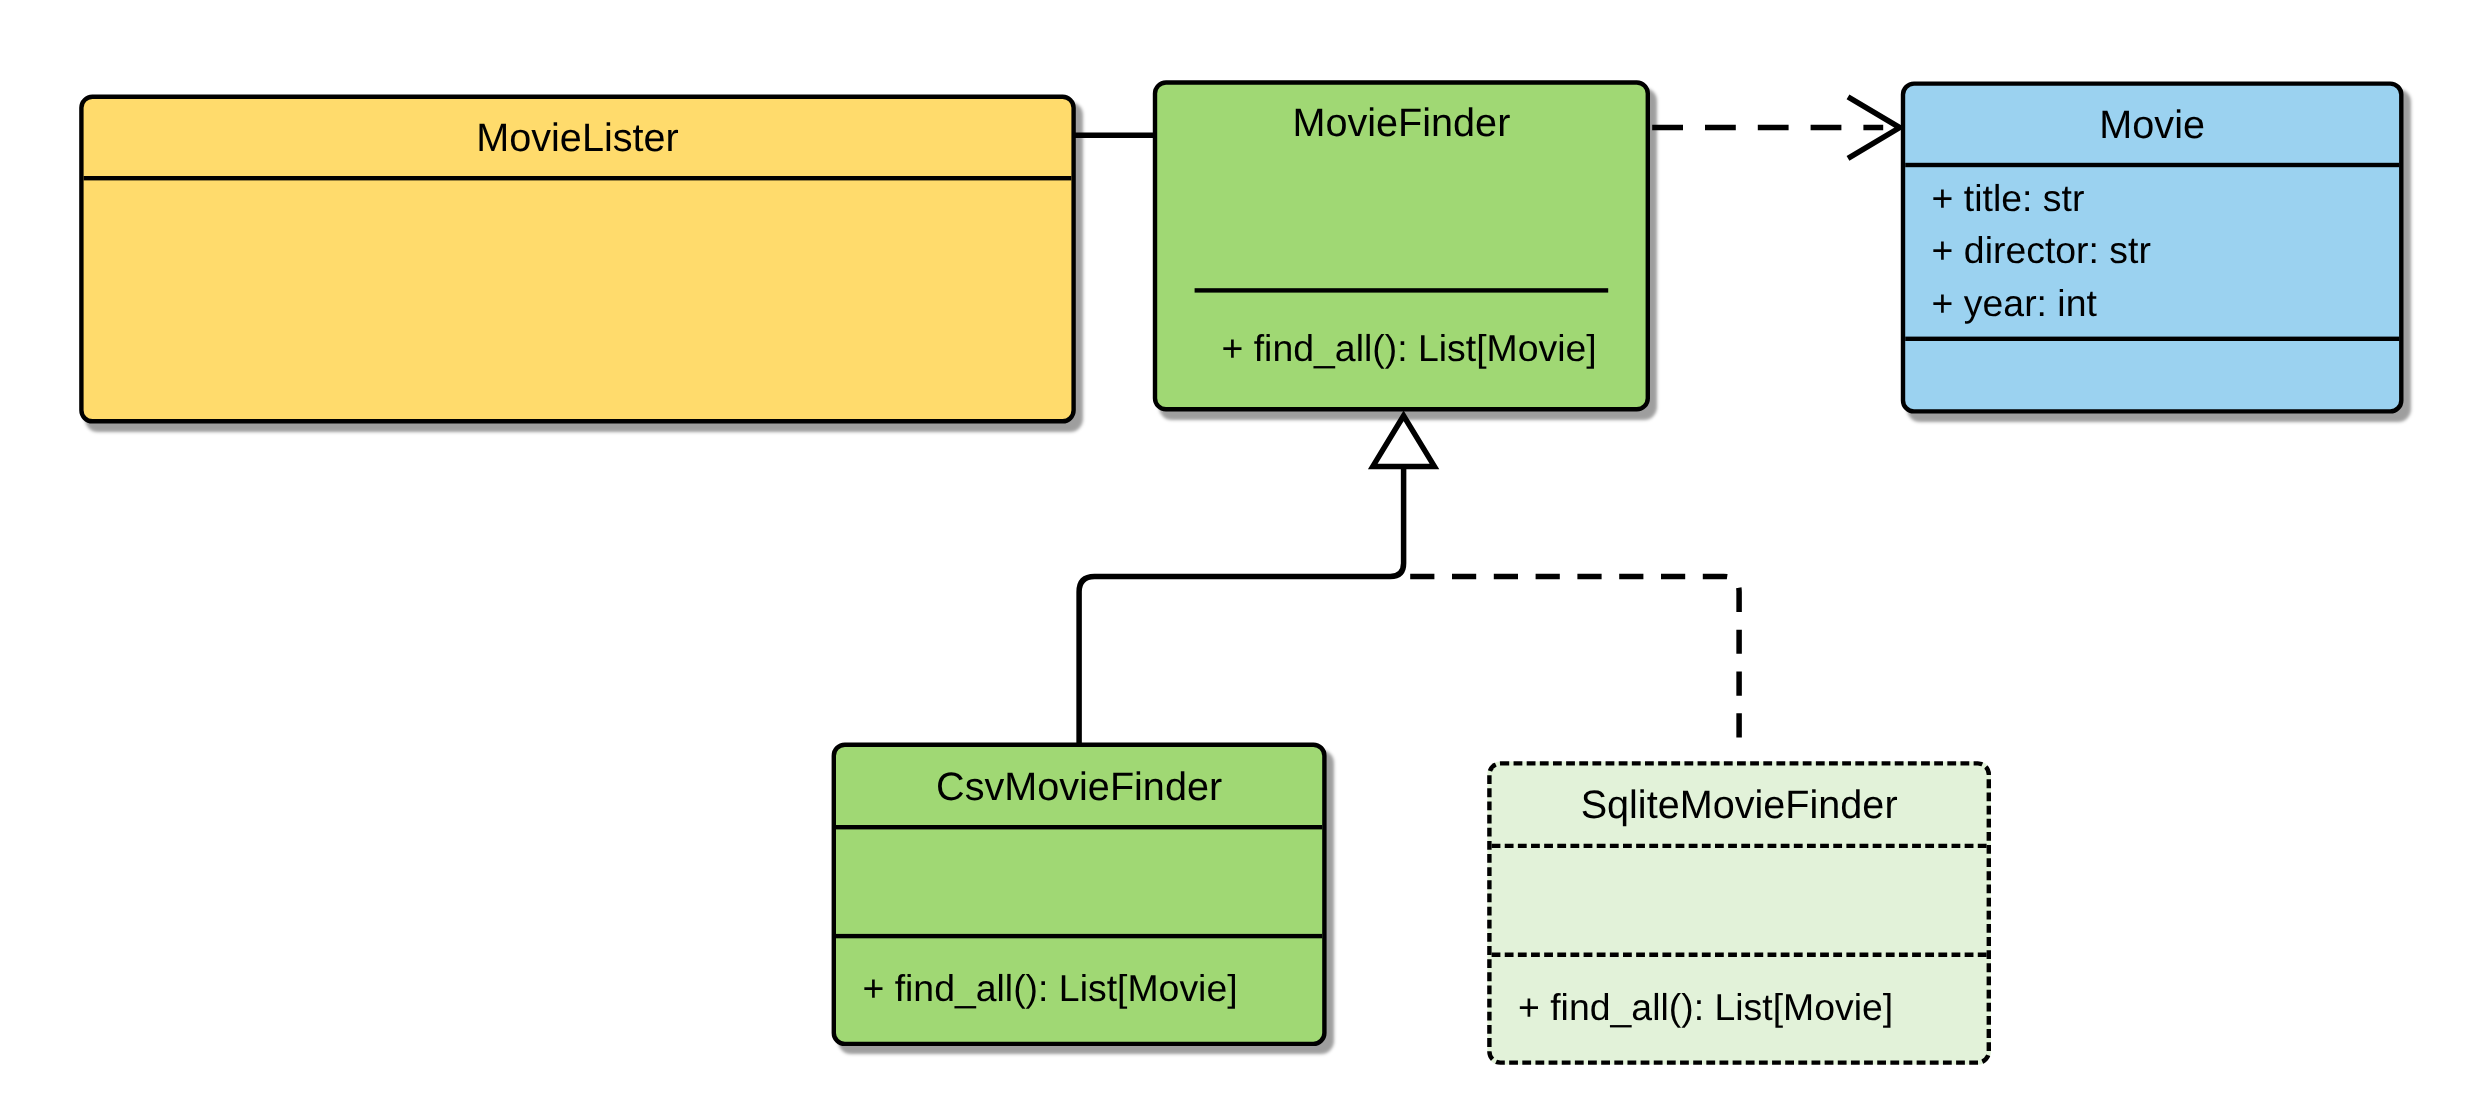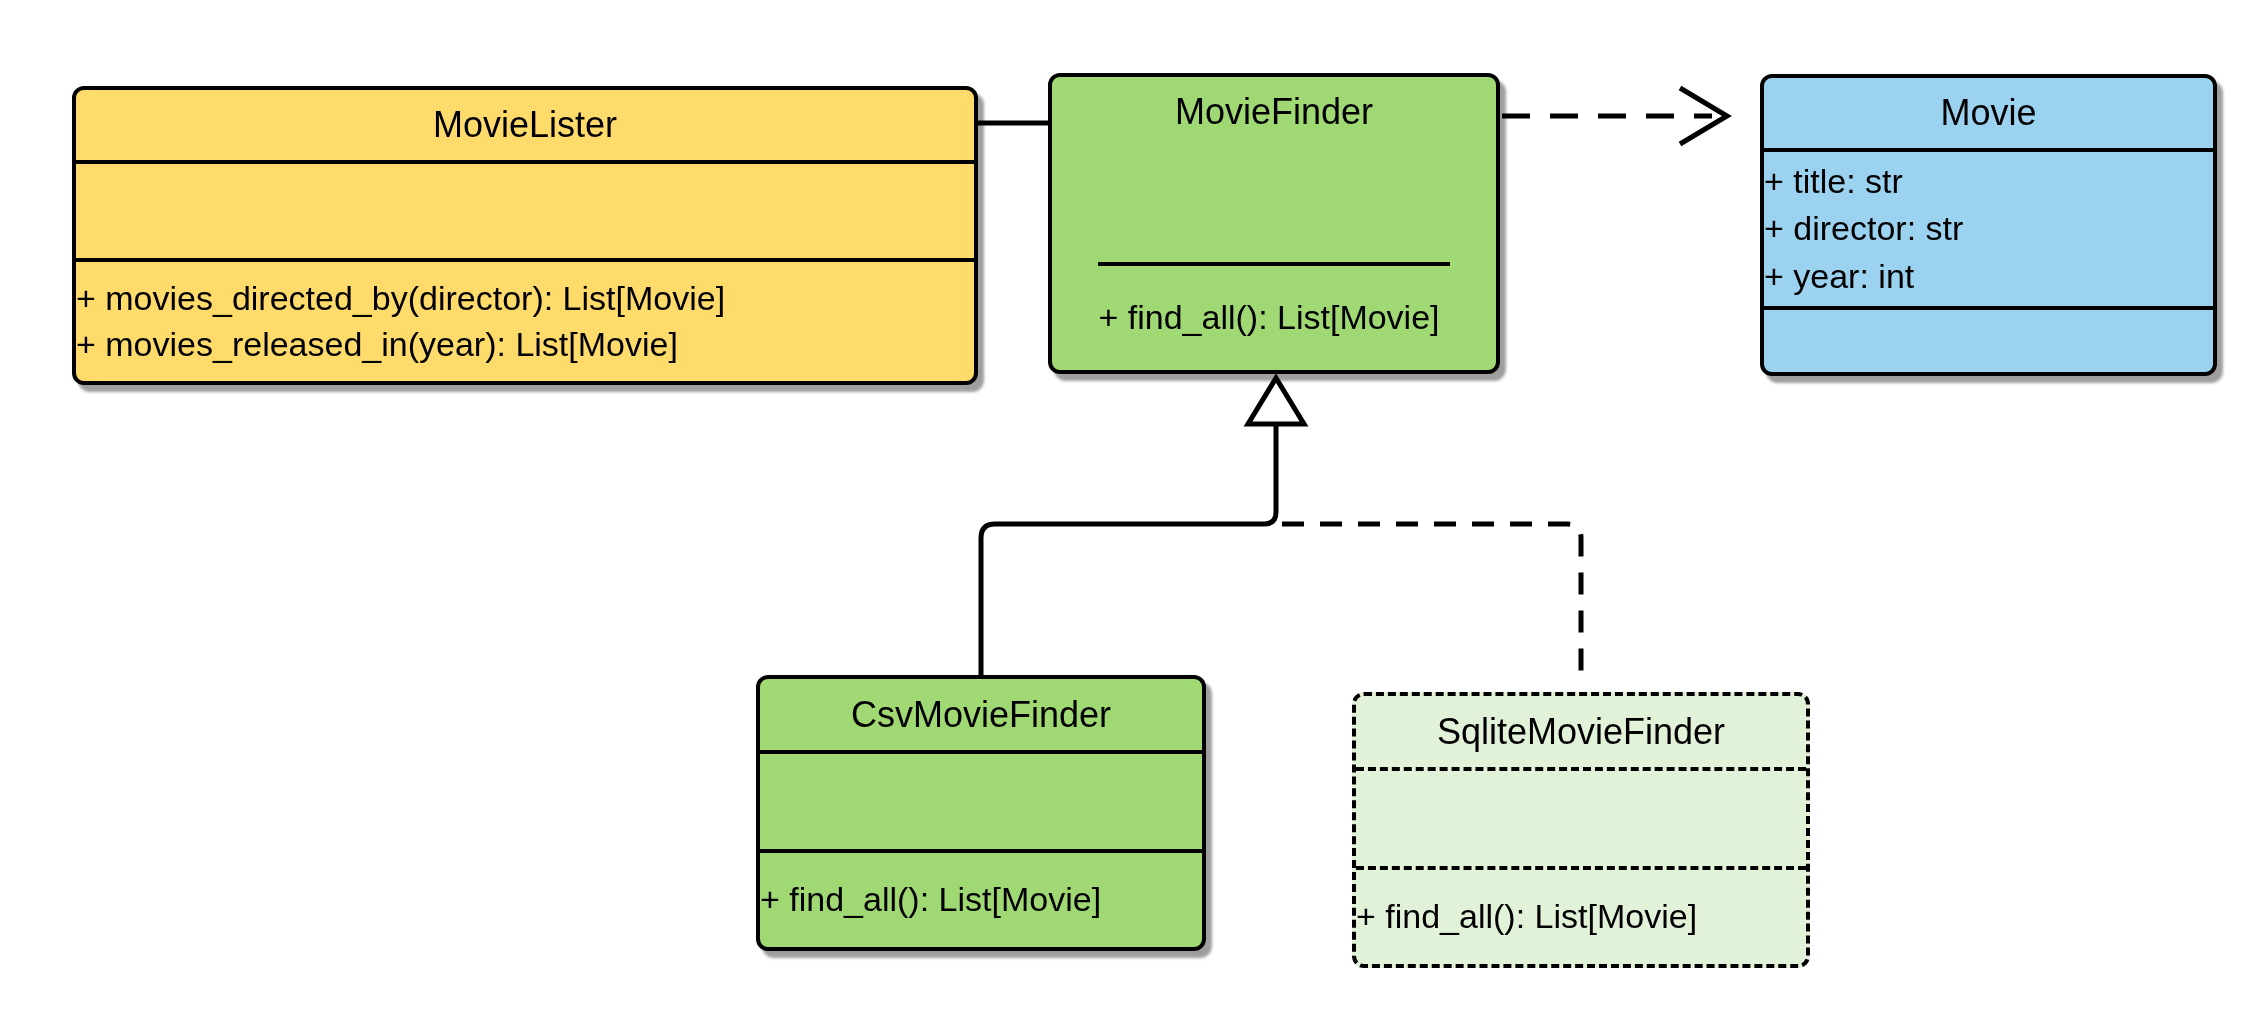--- a/index.html
+++ b/index.html
@@ -37,20 +37,21 @@
   .compartment.header {
     display: flex;
     align-items: center;
     justify-content: center;
     font-size: 36px;
   }
   .compartment.members {
     display: flex;
     flex-direction: column;
     justify-content: center;
+    padding-left: 24px;
     padding-right: 10px;
     font-size: 34px;
     line-height: 1.34;
   }
   .compartment.grow { flex: 1 1 auto; }
   .member { white-space: nowrap; }
 </style>
 </head>
 <body>
 
@@ -69,37 +70,33 @@
     <path d="M1282 524 L1567 524 Q1581 524 1581 538 L1581 677" stroke-dasharray="22 16"></path>
 
     <polygon points="1276,378 1248,424 1304,424" fill="#ffffff" stroke-linejoin="miter"></polygon>
   </svg>
 
   <div class="uml-class fill-yellow" style="left:72px; top:86px; width:906px; height:299px;">
     <div class="compartment header" style="height:70px">
       <span>MovieLister</span>
     </div>
     <div class="compartment grow" style="height:98px; flex:0 0 auto;"></div>
-    <div class="compartment members grow">
-      <div class="member">+ movies_directed_by(director): List[Movie]</div>
-      <div class="member">+ movies_released_in(year): List[Movie]</div>
-    </div>
   </div>
 
   <div class="uml-class fill-green" style="left:1048px; top:73px; width:452px; height:301px;align-items:center;">
     <div class="compartment header" style="height:70px">
       <span>MovieFinder</span>
     </div>
     <div class="compartment" style="height:115px; flex:0 0 auto;"></div>
     <div class="compartment members grow">
       <div class="member">+ find_all(): List[Movie]</div>
     </div>
   </div>
 
-  <div class="uml-class fill-blue" style="left:1728px; top:74px; width:457px; height:302px;margin-left:32px;">
+  <div class="uml-class fill-blue" style="left:1728px; top:74px; width:457px; height:302px;">
     <div class="compartment header" style="height:70px">
       <span>Movie</span>
     </div>
     <div class="compartment members" style="height:158px; flex:0 0 auto; line-height:1.4;">
       <div class="member">+ title: str</div>
       <div class="member">+ director: str</div>
       <div class="member">+ year: int</div>
     </div>
     <div class="compartment grow"></div>
   </div>

